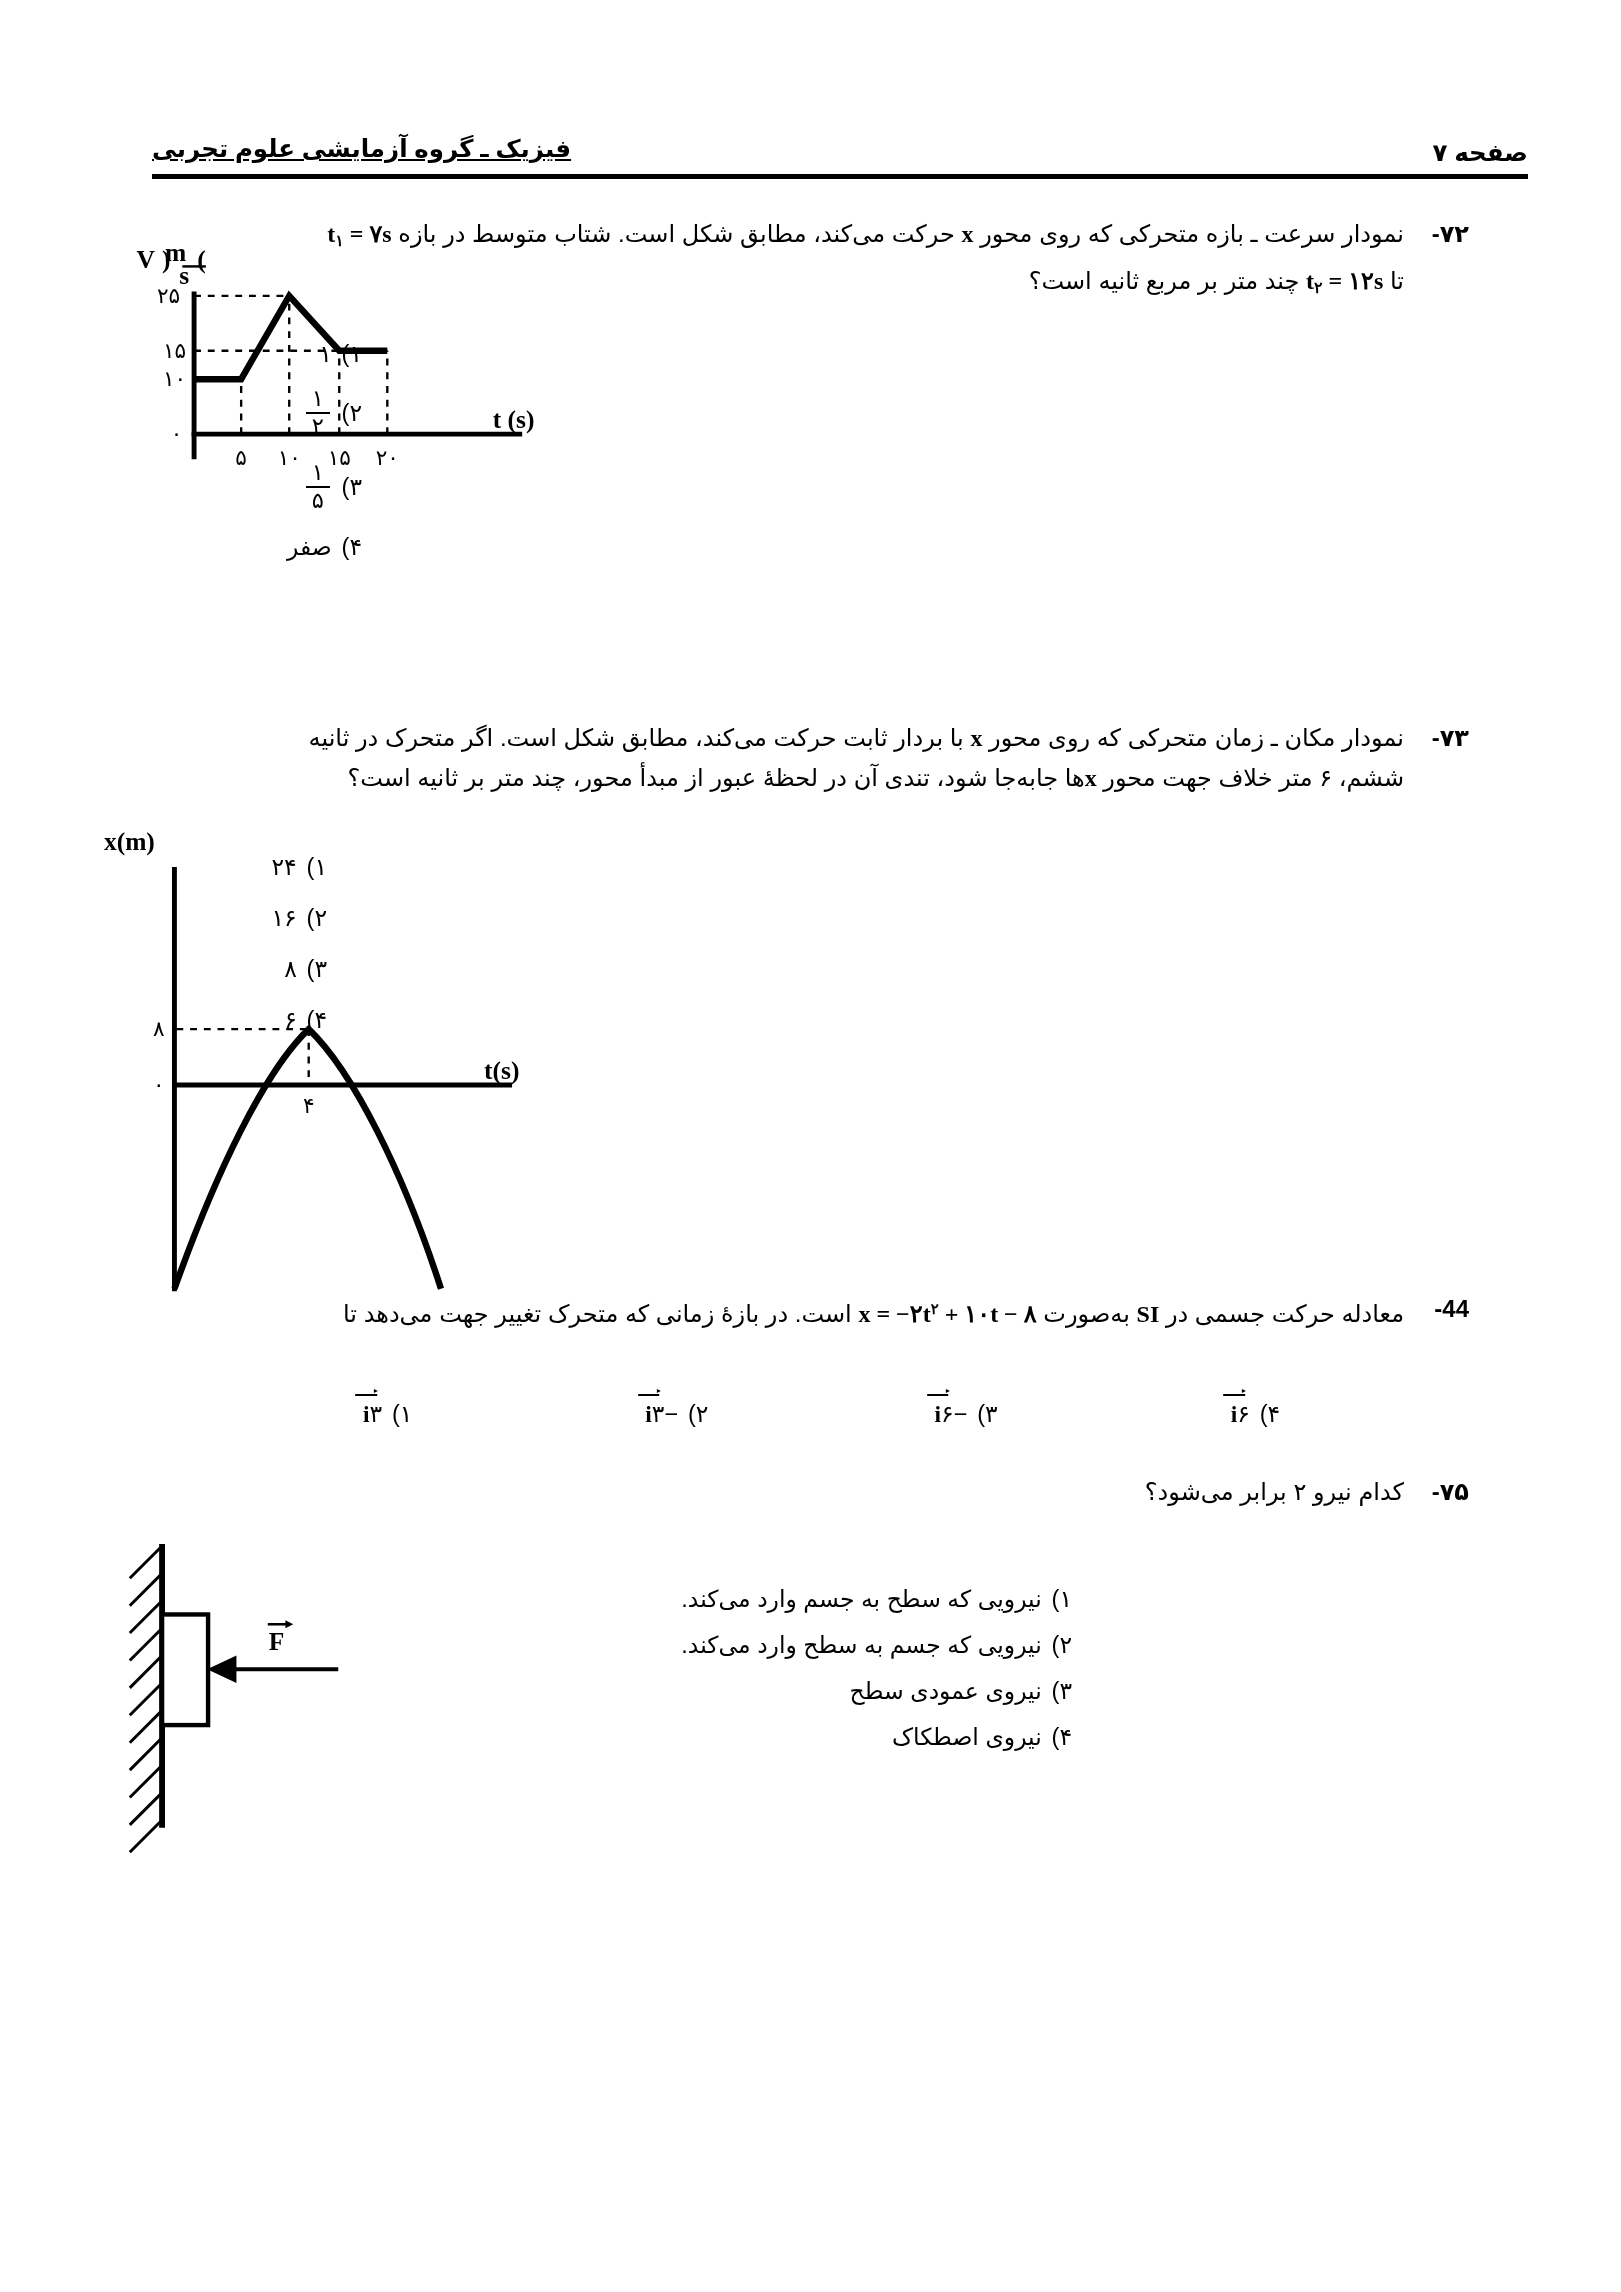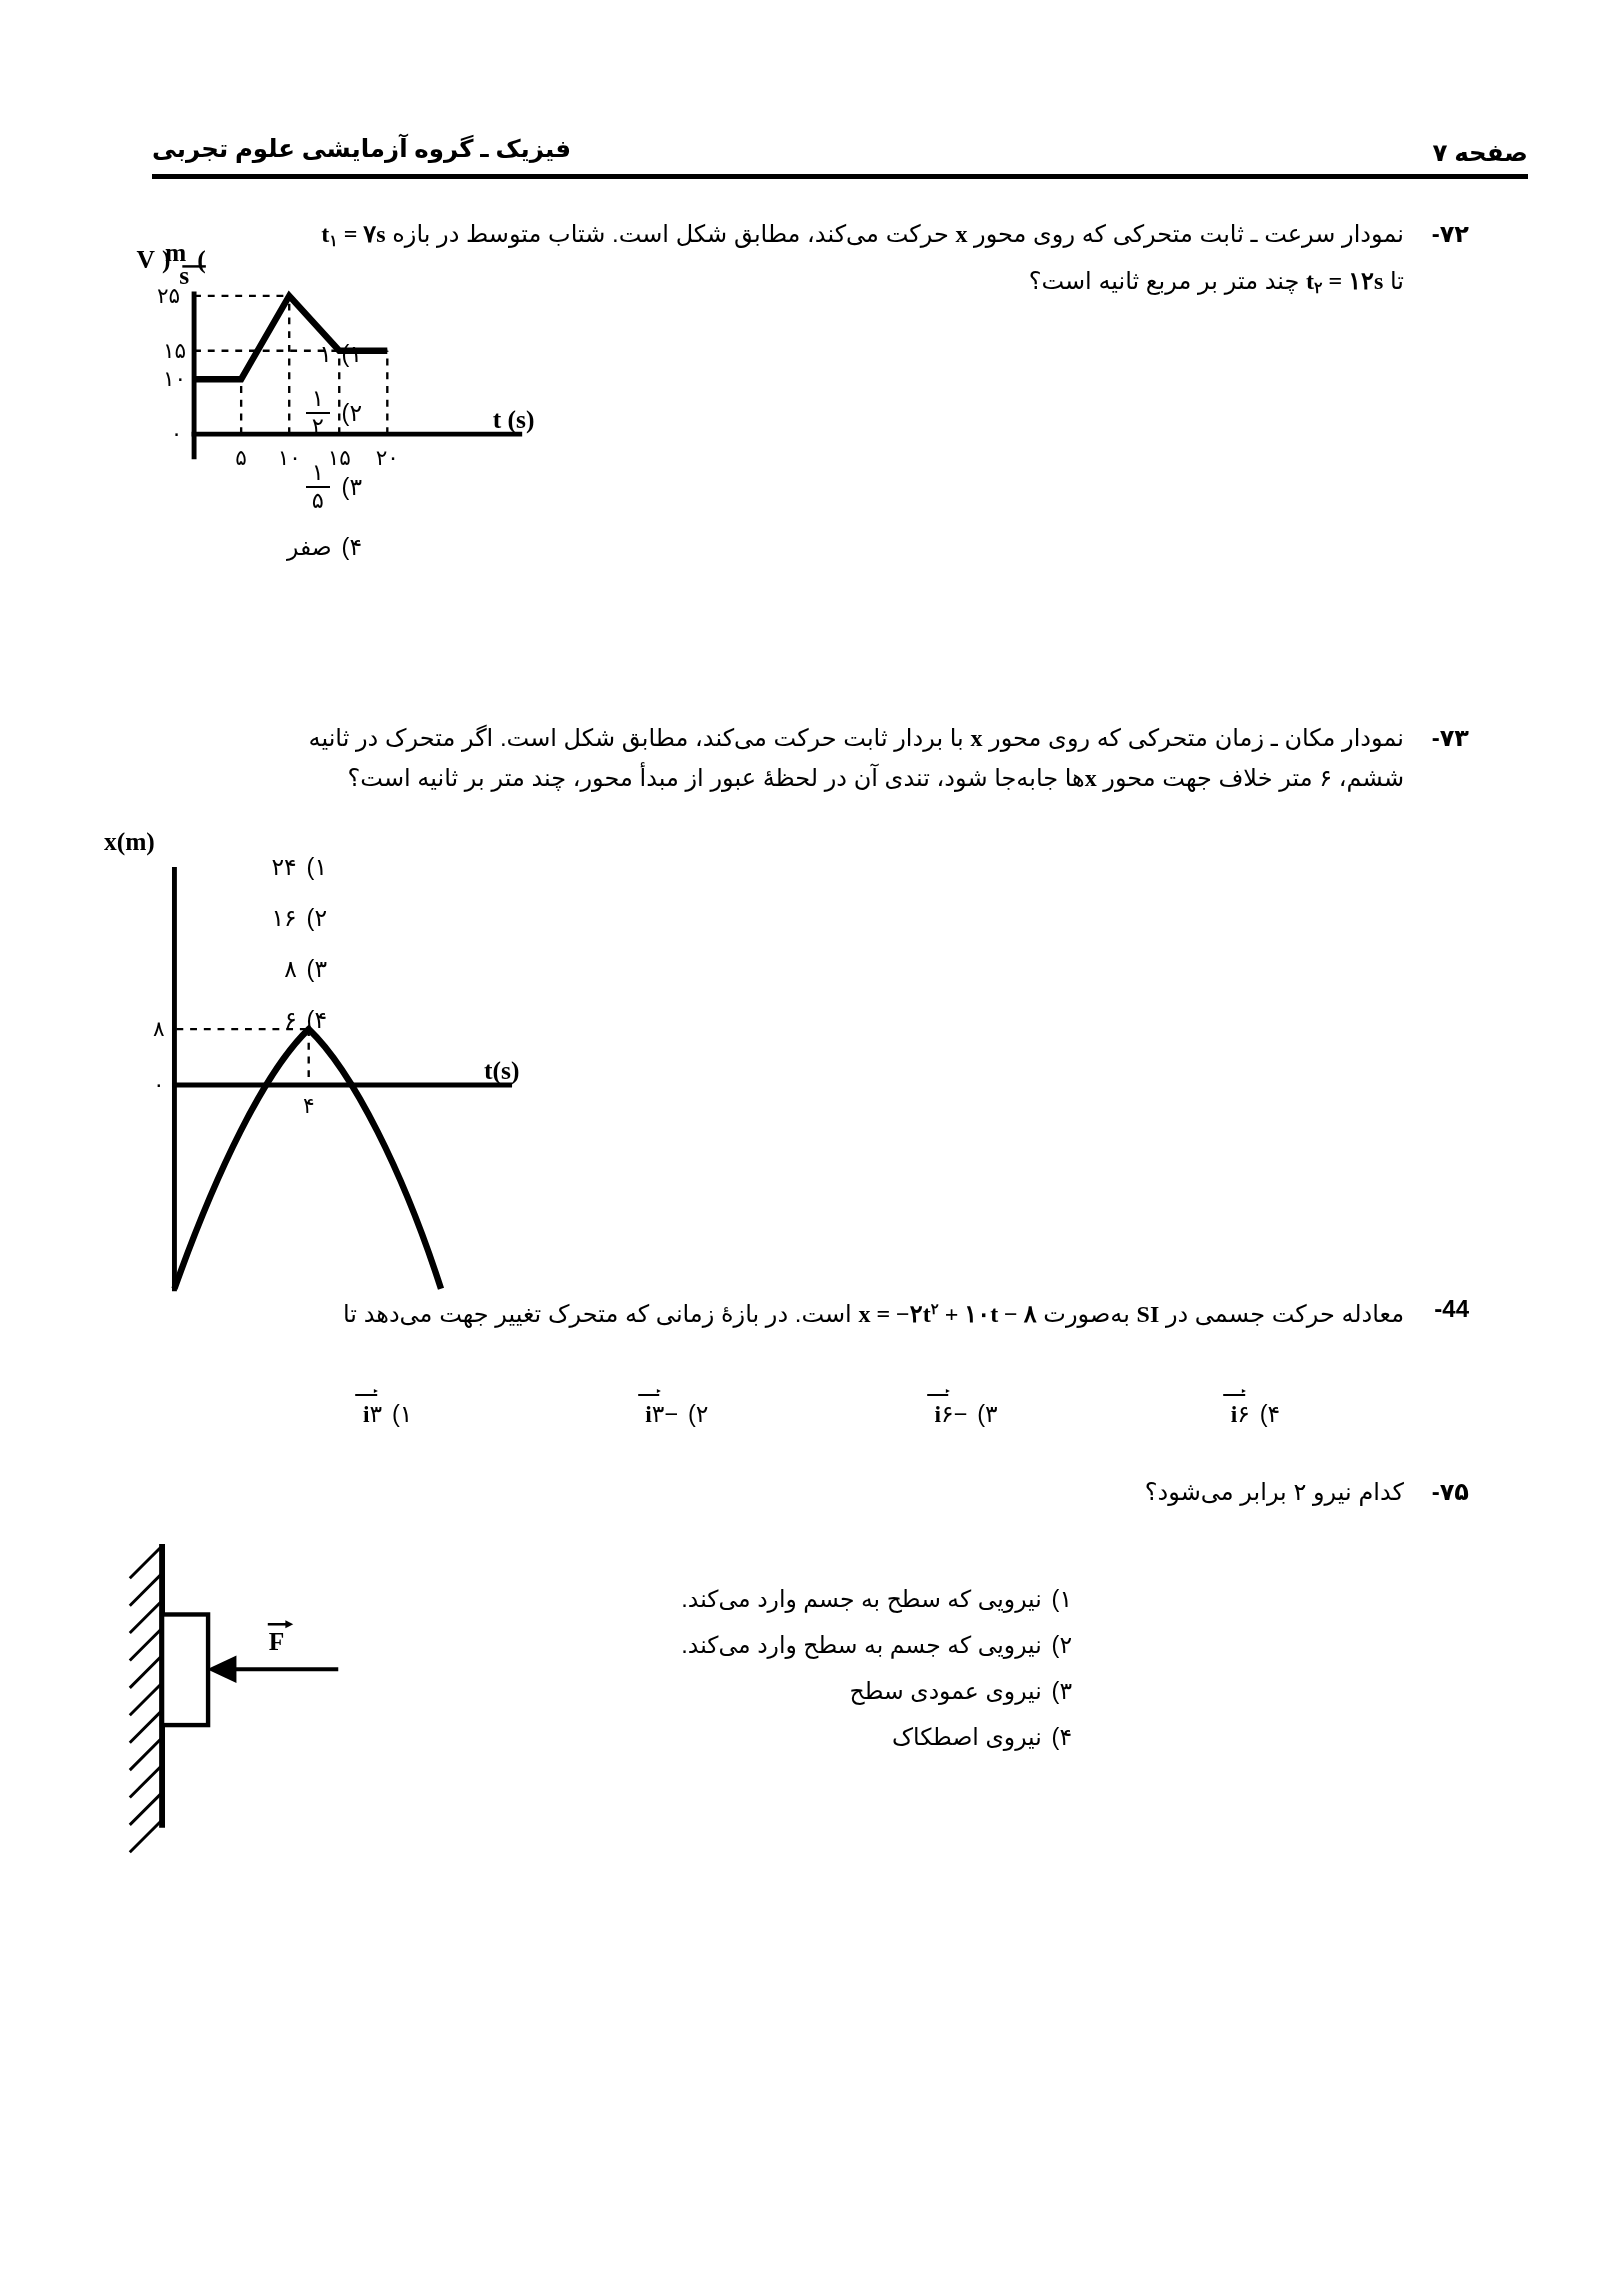--- a/index.html
+++ b/index.html
@@ -31,20 +31,21 @@
     flex-direction: row-reverse;
     justify-content: space-between;
     align-items: center;
   }
   .header-title {
     font-family: "Liberation Sans", "DejaVu Sans", sans-serif;
     font-weight: bold;
     font-size: 24.5px;
     letter-spacing: 0px;
     white-space: nowrap;
+    text-decoration: underline;
   }
   .header-page {
     font-family: "Liberation Sans", "DejaVu Sans", sans-serif;
     font-weight: bold;
     font-size: 24.5px;
     white-space: nowrap;
     margin-top: 8px;
   }
   .header-rule {
     position: absolute;
@@ -216,21 +217,21 @@
   <div class="header">
     <div class="header-title">فیزیک ـ گروه آزمایشی علوم تجربی</div>
     <div class="header-page">صفحه ۷</div>
   </div>
   <div class="header-rule"></div>
 
   <div class="q" style="top:214px; right:152px; width:1376px;">
     <div class="q-head">
       <div class="q-num">۷۲-</div>
       <div class="q-body">
-        <span class="ln"><span>نمودار سرعت ـ ثابت متحرکی که روی محور</span> <span class="lat">x</span> <span>حرکت می‌کند، مطابق شکل است. شتاب متوسط در بازه</span> <span class="lat"><span>t</span><sub class="lat-sub">۱</sub> <span>= ۷s</span></span></span>
+        <span class="ln"><span>نمودار سرعت ـ بازه متحرکی که روی محور</span> <span class="lat">x</span> <span>حرکت می‌کند، مطابق شکل است. شتاب متوسط در بازه</span> <span class="lat"><span>t</span><sub class="lat-sub">۱</sub> <span>= ۷s</span></span></span>
         <span class="ln last"><span>تا</span> <span class="lat"><span>t</span><sub class="lat-sub">۲</sub> <span>= ۱۲s</span></span> <span>چند متر بر مربع ثانیه است؟</span></span>
       </div>
     </div>
   </div>
 
   <div class="opts opts-stack" style="top:331px; right:1259px; width:157px;">
     <div class="opt">
       <span class="opt-label">۱)</span>
       <span class="opt-val">۱</span>
     </div>

